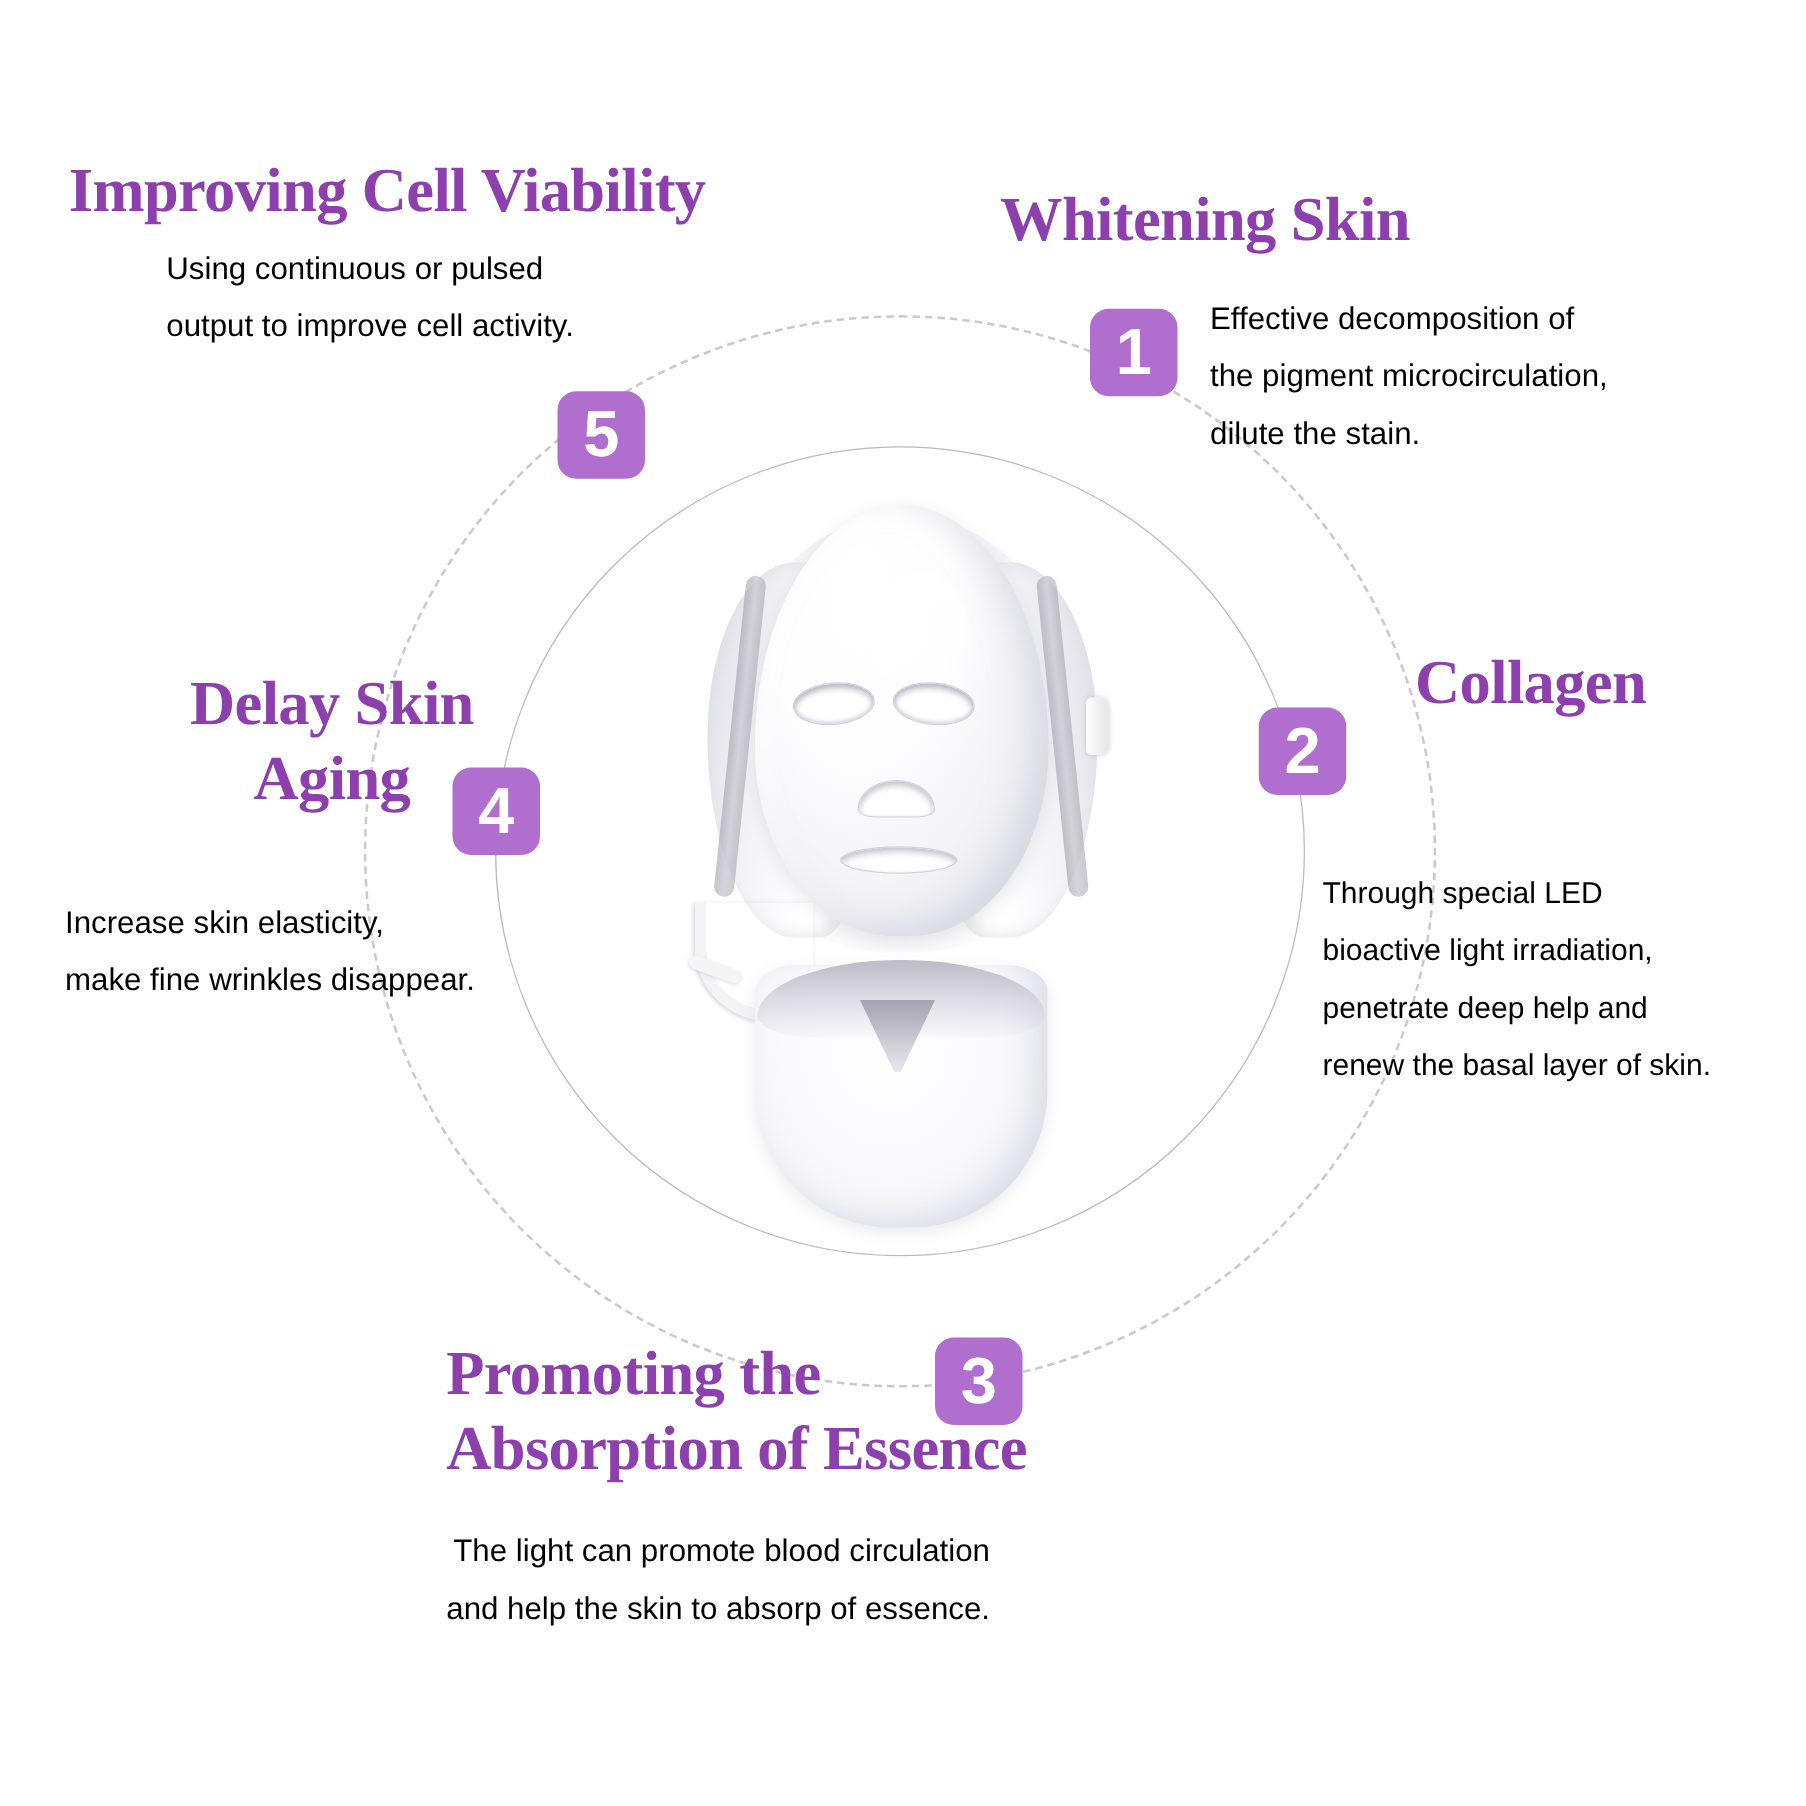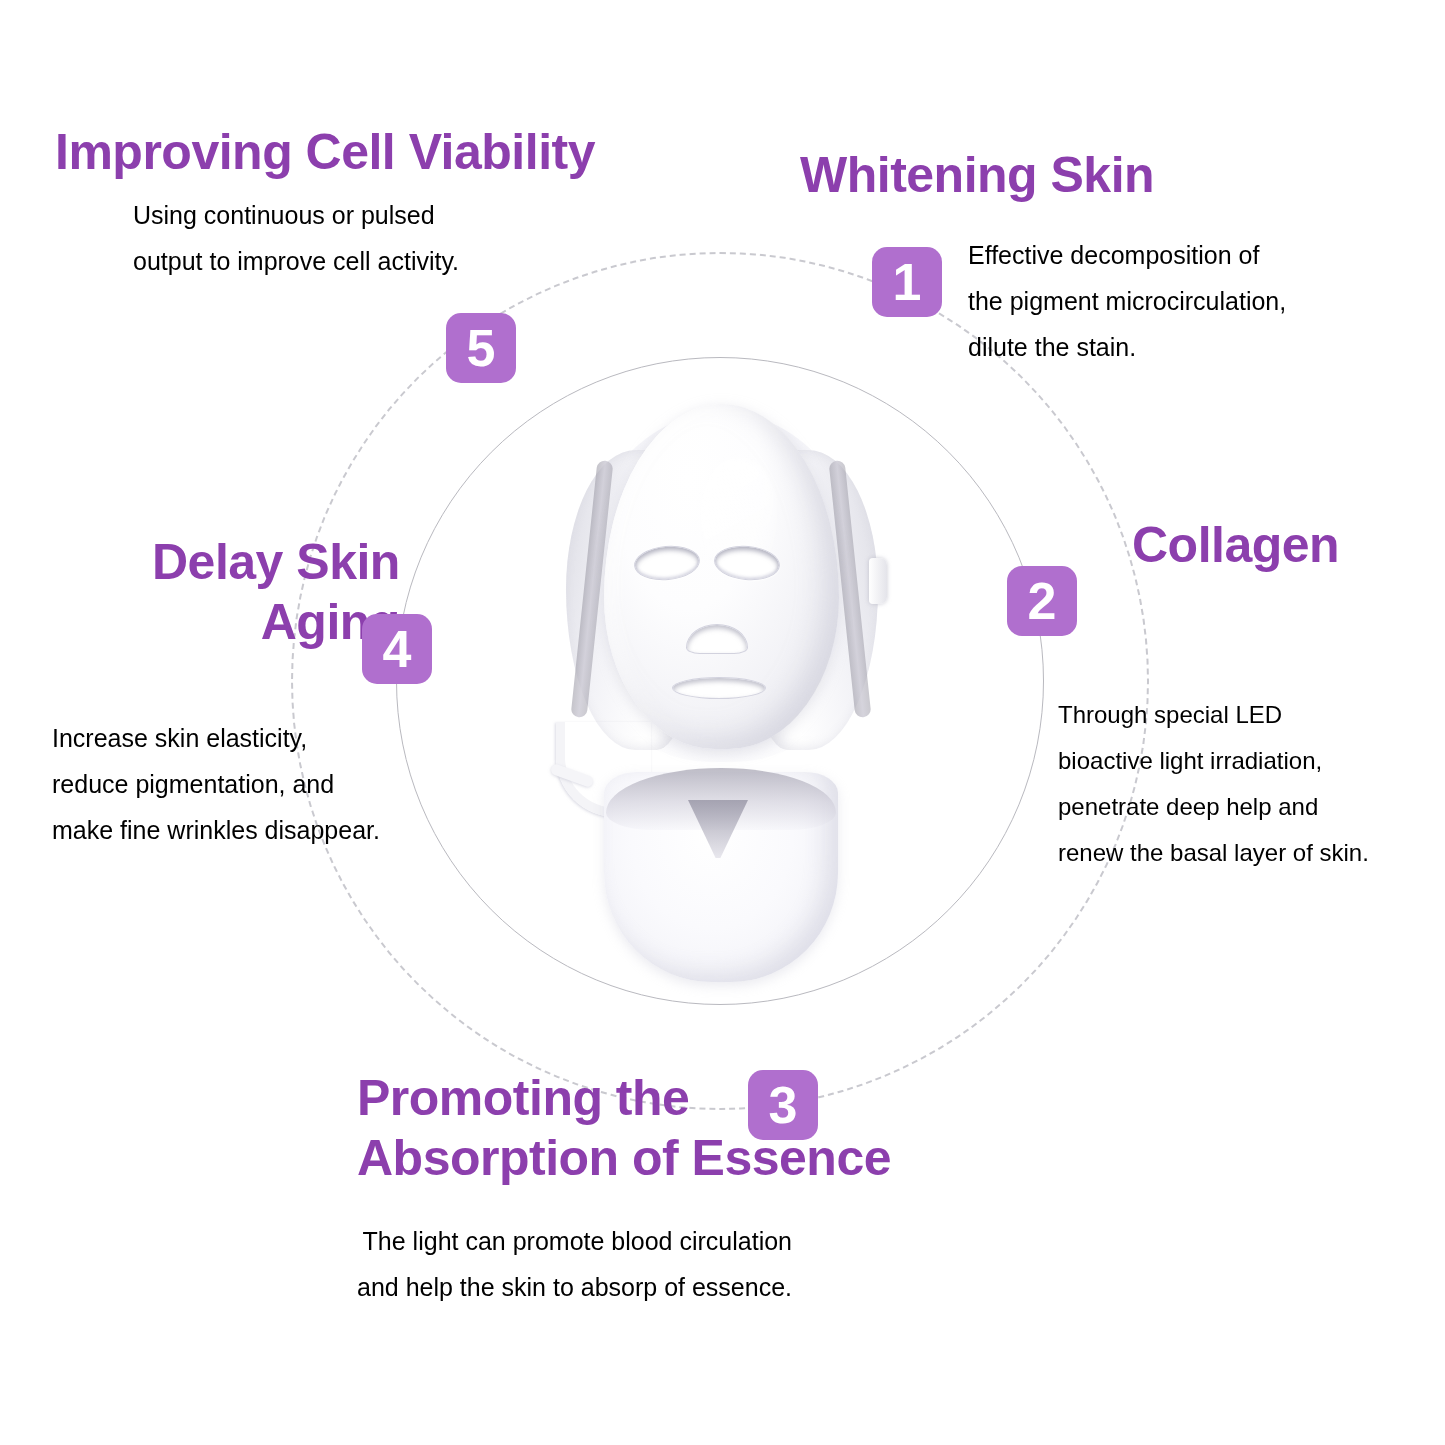--- a/index.html
+++ b/index.html
@@ -39,20 +39,21 @@
 
   
   .heading {
     position: absolute;
     color: #8c3fad;
     font-weight: bold;
     font-size: 50px;
     line-height: 60px;
     letter-spacing: -0.5px;
     white-space: nowrap;
+    font-family: Liberation Serif, serif;
   }
   .body {
     position: absolute;
     color: #000000;
     font-size: 25px;
     line-height: 46px;
     font-weight: normal;
   }
   .body div { white-space: nowrap; }
 
@@ -78,21 +79,21 @@
 
   #blk-1-heading { left: 800px;  top: 145px; }
   #blk-1-body    { left: 968px;  top: 232px; }
   #badge-1       { left: 872px;  top: 247px; }
 
   #blk-2-heading { left: 1108px; top: 515px; }
   #blk-2-heading .l2 { display:block; margin-left: 24px; }
   #blk-2-body    { left: 1058px; top: 692px; font-size: 24px; line-height: 46px; }
   #badge-2       { left: 1007px; top: 566px; }
 
-  #blk-4-heading { left: 152px; top: 532px; text-align: right; }
+  #blk-4-heading { left: 152px; top: 532px; text-align: center; }
   #blk-4-heading .l2 { display:block; }
   #blk-4-body    { left: 52px;  top: 715px; }
   #badge-4       { left: 362px; top: 614px; }
 
   #blk-3-heading { left: 318px; top: 1068px; margin-left: 39px; }
   #blk-3-heading .l2 { display:block; }
   #blk-3-body    { left: 357px; top: 1218px; text-align: right; }
   #badge-3       { left: 748px; top: 1070px; }
 
   
@@ -277,21 +278,20 @@
     <div> renew the basal layer of skin.</div>
   </div>
   <div class="badge" id="badge-2">2</div>
 
   <div class="heading" id="blk-4-heading">
     <span class="l1">Delay Skin</span>
     <span class="l2">Aging</span>
   </div>
   <div class="body" id="blk-4-body">
     <div>Increase skin elasticity,</div>
-    <div>reduce pigmentation, and</div>
     <div>make fine wrinkles disappear.</div>
   </div>
   <div class="badge" id="badge-4">4</div>
 
   <div class="heading" id="blk-3-heading">
     <span class="l1">Promoting the</span>
     <span class="l2">Absorption of Essence</span>
   </div>
   <div class="body" id="blk-3-body">
     <div>The light can promote blood circulation</div>

